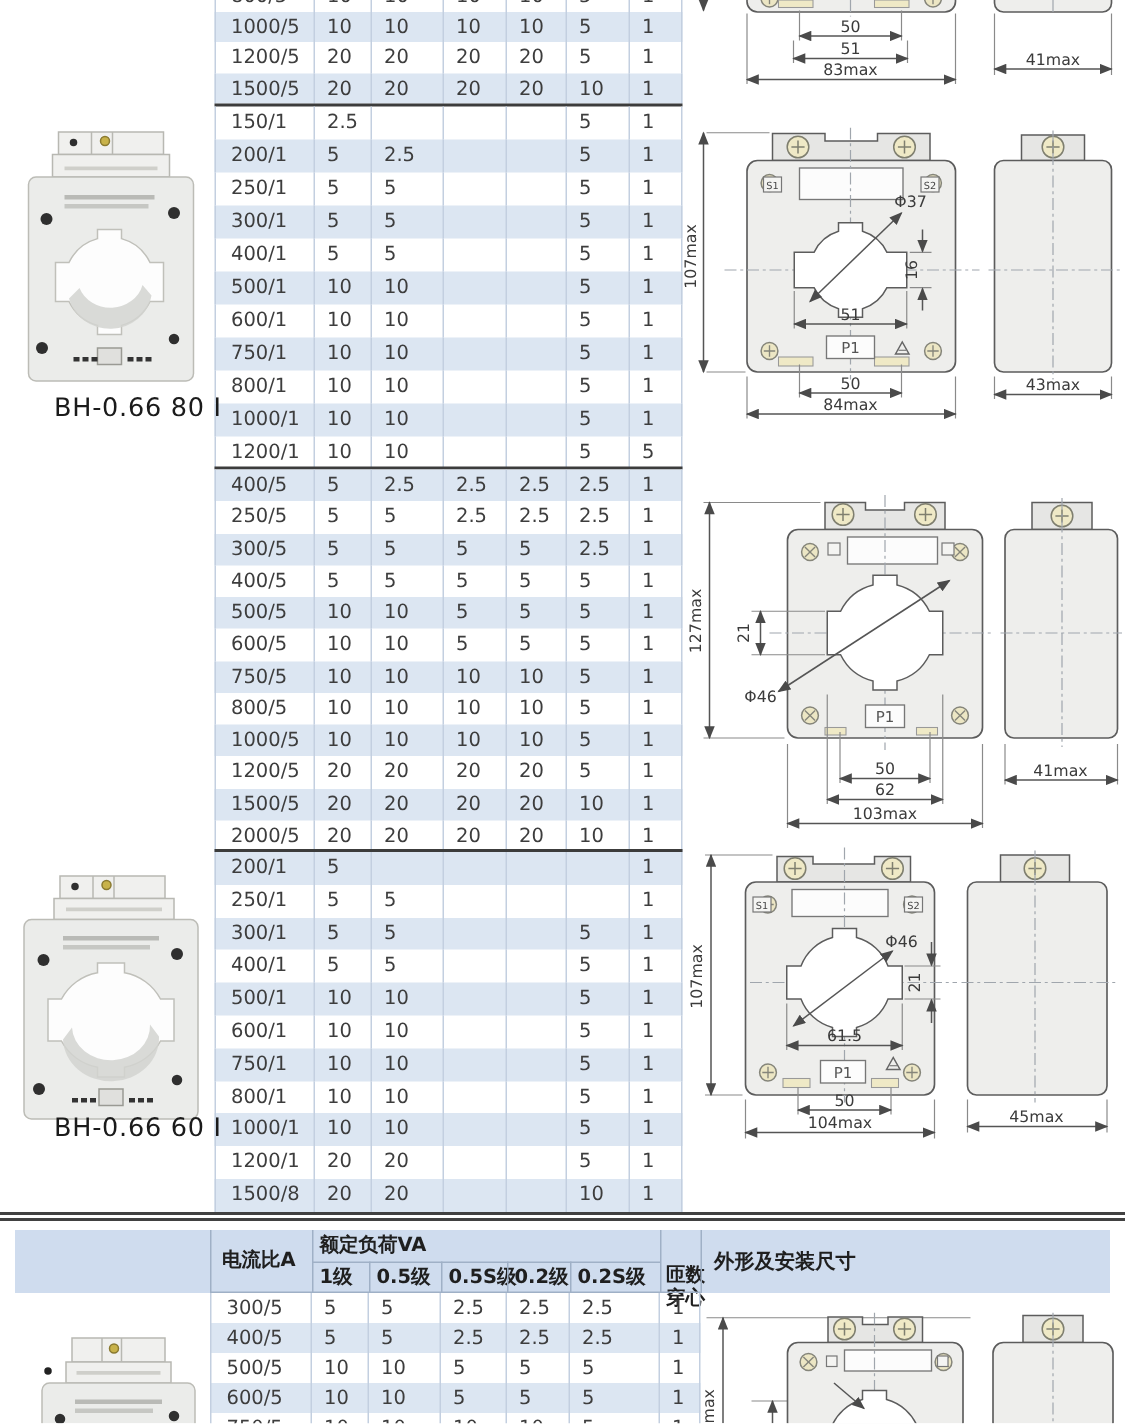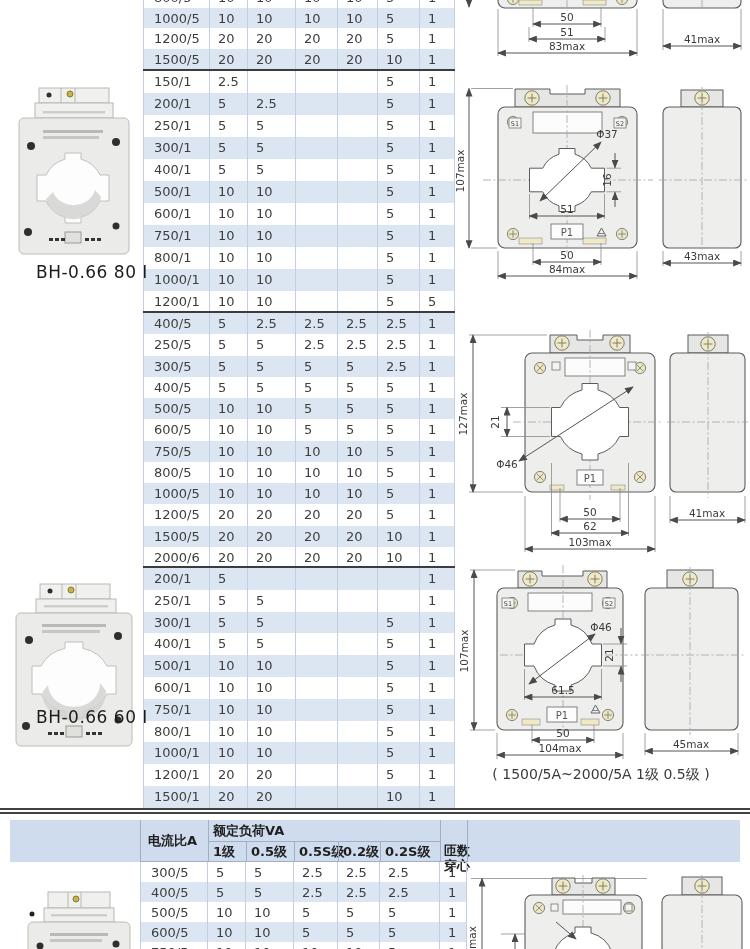--- a/index.html
+++ b/index.html
@@ -305,21 +305,21 @@
       <div class="trow shade" style="height: 21.25px;">
         <div class="tcell" style="width: 67px;">1500/5</div>
         <div class="tcell" style="width: 38px;">20</div>
         <div class="tcell" style="width: 48px;">20</div>
         <div class="tcell" style="width: 42px;">20</div>
         <div class="tcell" style="width: 40px;">20</div>
         <div class="tcell" style="width: 42px;">10</div>
         <div class="tcell" style="width: 35px;">1</div>
       </div>
       <div class="trow" style="height: 21.25px;">
-        <div class="tcell" style="width: 67px;">2000/6</div>
+        <div class="tcell" style="width: 67px;">2000/5</div>
         <div class="tcell" style="width: 38px;">20</div>
         <div class="tcell" style="width: 48px;">20</div>
         <div class="tcell" style="width: 42px;">20</div>
         <div class="tcell" style="width: 40px;">20</div>
         <div class="tcell" style="width: 42px;">10</div>
         <div class="tcell" style="width: 35px;">1</div>
       </div>
     </div>
   <div class="tsec thick" style="top:566px">
       <div class="trow shade" style="height: 21.8px;">
@@ -406,21 +406,21 @@
       <div class="trow" style="height: 21.8px;">
         <div class="tcell" style="width: 67px;">1200/1</div>
         <div class="tcell" style="width: 38px;">20</div>
         <div class="tcell" style="width: 48px;">20</div>
         <div class="tcell" style="width: 42px;"></div>
         <div class="tcell" style="width: 40px;"></div>
         <div class="tcell" style="width: 42px;">5</div>
         <div class="tcell" style="width: 35px;">1</div>
       </div>
       <div class="trow shade" style="height: 21.8px;">
-        <div class="tcell" style="width: 67px;">1500/1</div>
+        <div class="tcell" style="width: 67px;">1500/8</div>
         <div class="tcell" style="width: 38px;">20</div>
         <div class="tcell" style="width: 48px;">20</div>
         <div class="tcell" style="width: 42px;"></div>
         <div class="tcell" style="width: 40px;"></div>
         <div class="tcell" style="width: 42px;">10</div>
         <div class="tcell" style="width: 35px;">1</div>
       </div>
     </div>
 
   <div class="photo" style="left:13px;top:86px">
@@ -478,21 +478,21 @@
       <g fill="#333">
         <rect x="36" y="150" width="4" height="3"></rect>
           <rect x="42" y="150" width="4" height="3"></rect>
           <rect x="48" y="150" width="4" height="3"></rect>
         <rect x="74" y="150" width="4" height="3"></rect>
           <rect x="80" y="150" width="4" height="3"></rect>
           <rect x="86" y="150" width="4" height="3"></rect>
       </g>
     </svg>
   </div>
-  <div class="model-label" style="left:36px;top:707px">BH-0.66 60 Ⅰ</div>
+  <div class="model-label" style="left:36px;top:742px">BH-0.66 60 Ⅰ</div>
 
   <div class="photo" style="left:18px;top:880px">
     <svg width="120" height="69">
       <rect class="pblock" x="30" y="12" width="62" height="16"></rect>
       <line x1="50" y1="12" x2="50" y2="28" stroke="#b8b8b2"></line>
         <line x1="63" y1="12" x2="63" y2="28" stroke="#b8b8b2"></line>
       <circle cx="14" cy="34" r="2.5" fill="#222"></circle>
         <circle cx="58" cy="19" r="3" fill="#c8b24a" stroke="#8a7a30"></circle>
       <rect class="pblock" x="26" y="28" width="70" height="14"></rect>
       <rect x="33" y="34" width="56" height="2.5" fill="#cfcfca"></rect>
@@ -696,21 +696,20 @@
       <use href="#scrA" x="235" y="16"></use>
       <rect class="oln" x="190" y="25" width="93" height="142" rx="6"></rect>
       <line class="cl" x1="235" y1="4" x2="235" y2="172"></line>
       <line class="cl" x1="186" y1="92" x2="290" y2="92"></line>
       <line class="ext" x1="190" y1="170" x2="190" y2="192"></line>
         <line class="ext" x1="283" y1="170" x2="283" y2="192"></line>
       <line class="dim" x1="190" y1="188" x2="283" y2="188"></line>
       <text class="dt" x="236" y="185" text-anchor="middle">45max</text>
     </svg>
   </div>
-  <div class="dwg-caption" style="top:766px">( 1500/5A~2000/5A 1级 0.5级 )</div>
 
   <div class="dwg" style="left:455px;top:875px">
     <svg width="295" height="74">
       <line class="ext" x1="16" y1="3.5" x2="192" y2="3.5"></line>
       <line class="dims" x1="27" y1="3.5" x2="27" y2="74"></line>
       <text class="dt" transform="translate(21 94) rotate(-90)">130max</text>
       <line class="ext" x1="46" y1="59" x2="74" y2="59"></line>
       <line class="dime" x1="60" y1="74" x2="60" y2="59"></line>
       <text class="dt" transform="translate(54 92) rotate(-90)">25</text>
       <path class="oln2" d="M97,20 V3 H120 V8 H137 V3 H160 V20 Z"></path>
@@ -738,20 +737,21 @@
   <div class="hdr-band"></div>
   <span class="hdr-txt" style="left:148px;top:820px;height:42px;line-height:42px">电流比A</span>
   <span class="hdr-txt" style="left:213px;top:820px;height:21px;line-height:22px">额定负荷VA</span>
   <span class="hdr-txt" style="left:213px;top:841px;height:21px;line-height:21px">1级</span>
   <span class="hdr-txt" style="left:251px;top:841px;height:21px;line-height:21px">0.5级</span>
   <span class="hdr-txt" style="left:299px;top:841px;height:21px;line-height:21px">0.5S级</span>
   <span class="hdr-txt" style="left:343px;top:841px;height:21px;line-height:21px">0.2级</span>
   <span class="hdr-txt" style="left:385px;top:841px;height:21px;line-height:21px">0.2S级</span>
   <span class="hdr-txt" style="left:444px;top:856px;height:20px;line-height:20px">穿心</span>
   <span class="hdr-txt" style="left:444px;top:841px;height:20px;line-height:20px">匝数</span>
+  <span class="hdr-txt" style="left:476px;top:820px;height:42px;line-height:42px;font-size:13.5px">外形及安装尺寸</span>
 
   <div class="vline" style="left:140px;top:820px;height:42px"></div>
   <div class="vline" style="left:208px;top:820px;height:42px"></div>
   <div class="vline" style="left:246px;top:841px;height:21px"></div>
   <div class="vline" style="left:294px;top:841px;height:21px"></div>
   <div class="vline" style="left:338px;top:841px;height:21px"></div>
   <div class="vline" style="left:380px;top:841px;height:21px"></div>
   <div class="vline" style="left:440px;top:820px;height:42px"></div>
   <div class="vline" style="left:467px;top:820px;height:42px"></div>
   <div class="hline" style="left:208px;top:841px;width:232px"></div>

